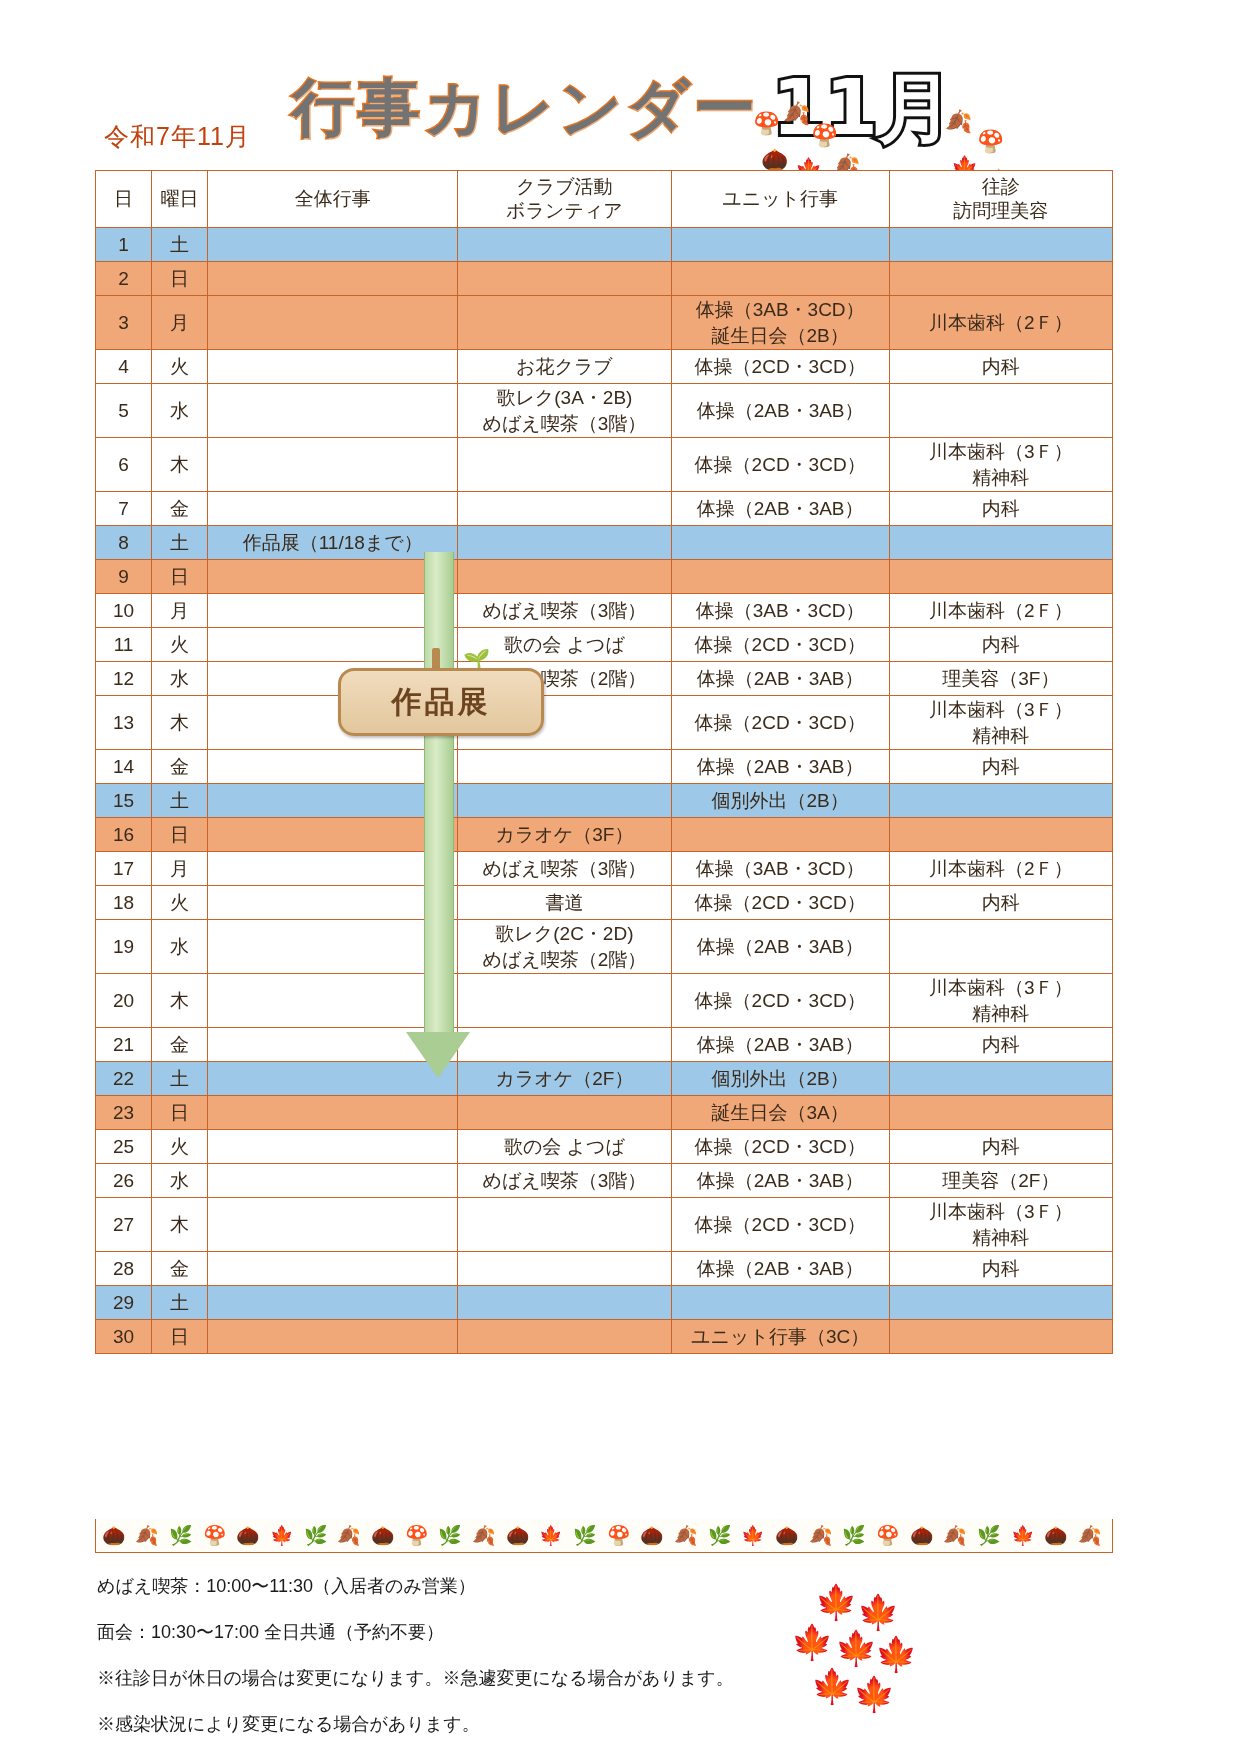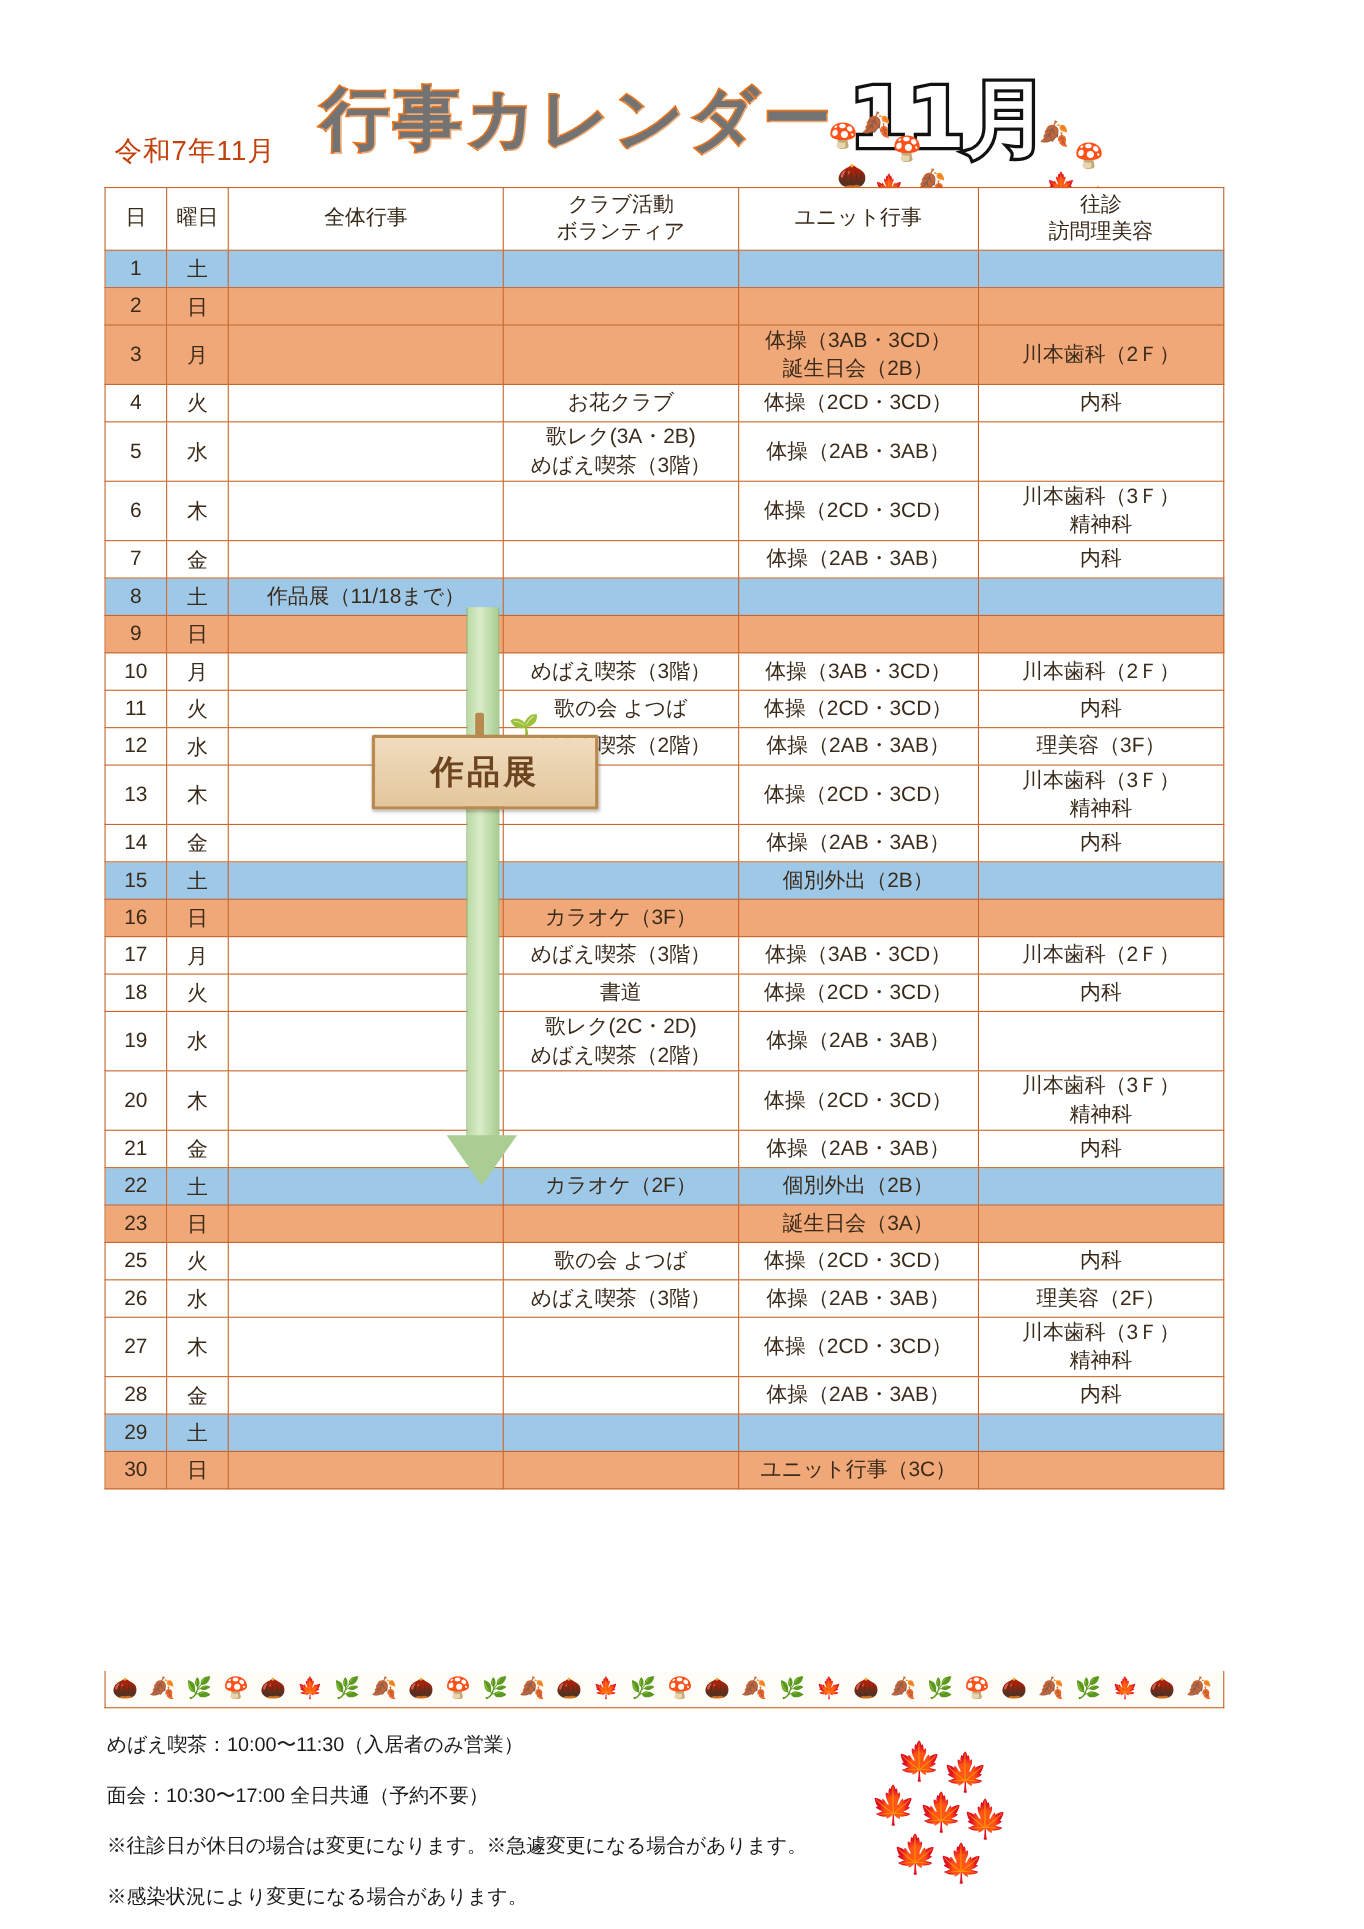--- a/index.html
+++ b/index.html
@@ -146,21 +146,21 @@
     border-top: 46px solid #a9cd92;
   }
   .sign {
     position: absolute;
     left: 243px;
     top: 498px;
     width: 200px;
     height: 62px;
     background: linear-gradient(to bottom, #f0dcbe, #e3c79d);
     border: 3px solid #b98a4f;
-    border-radius: 2px;
+    border-radius: 16px;
     box-shadow: 1px 2px 3px rgba(0,0,0,.25);
     display: flex;
     align-items: center;
     justify-content: center;
   }
   .sign span {
     font-size: 30px;
     font-weight: bold;
     color: #6d4420;
     letter-spacing: 3px;

